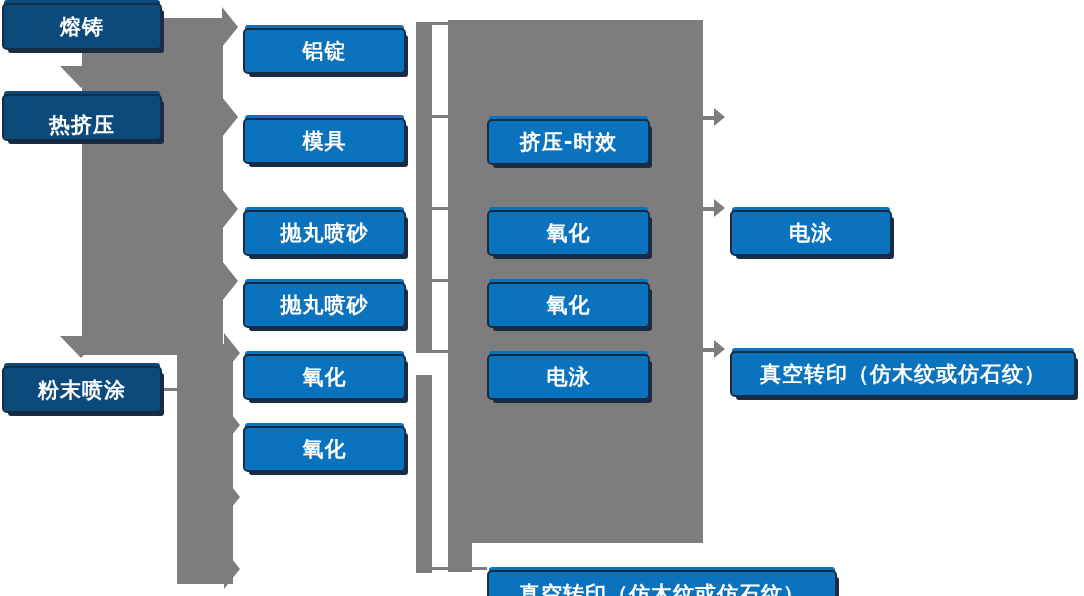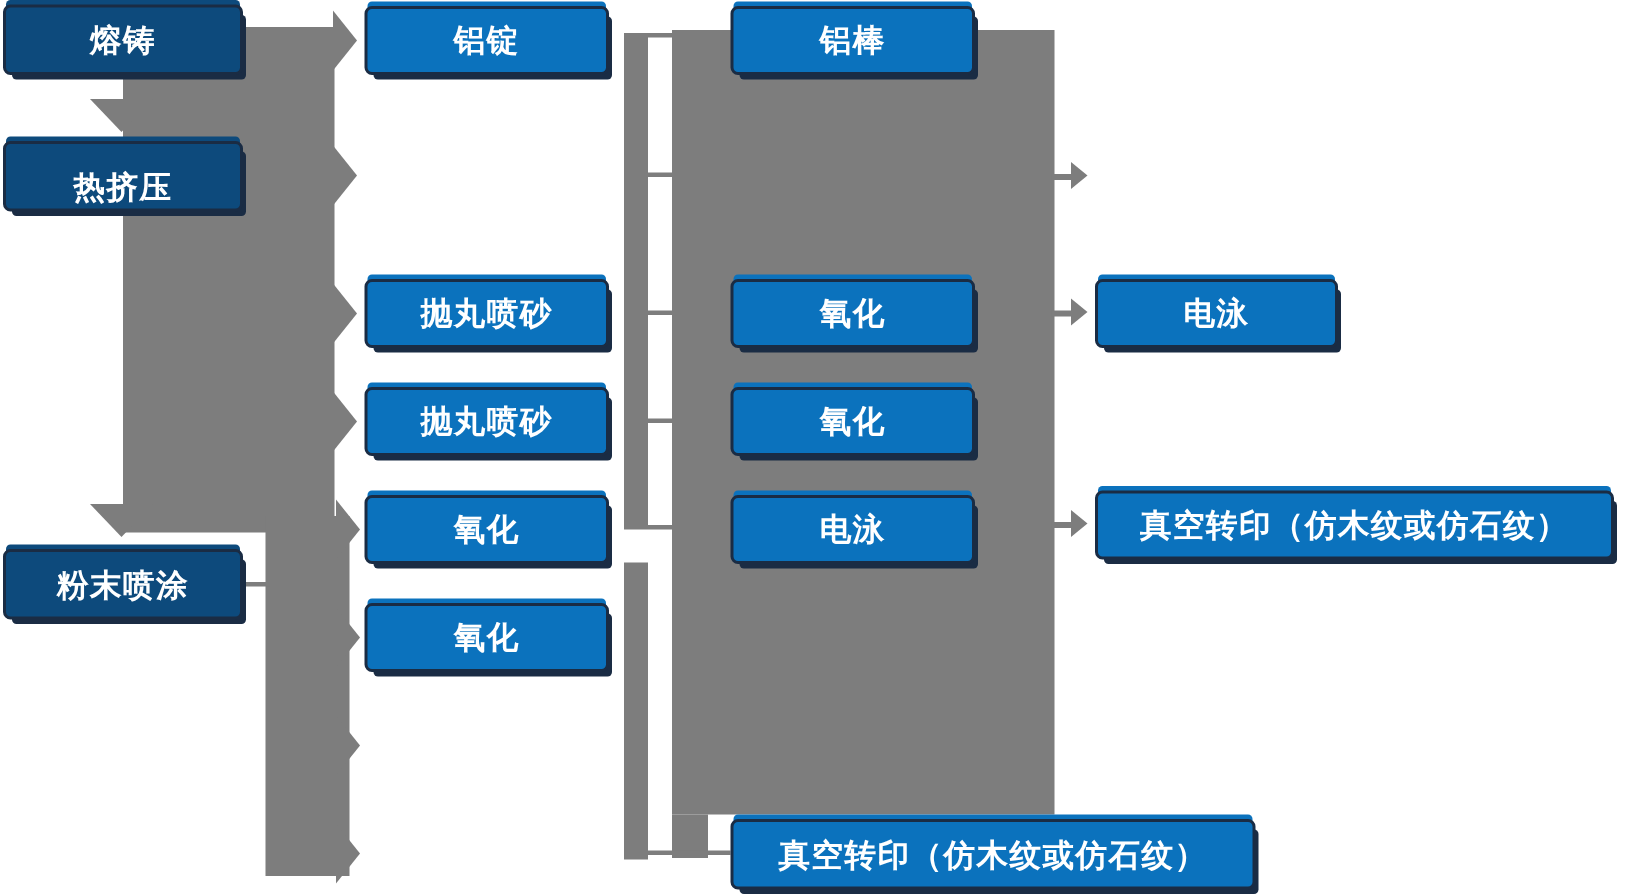--- a/index.html
+++ b/index.html
@@ -17,20 +17,21 @@
     color:var(--text,#fff);
     font-size:21px;font-weight:600;letter-spacing:1px;
     border:2px solid var(--border,#1a2c44);
     border-radius:5px;
     z-index:3;
     white-space:nowrap;
   }
   .box.light{
     background:var(--blue,#0b72bd);
     box-shadow:0 -5px 0 -2px var(--blue,#0b72bd), 4px 5px 0 -2px var(--border,#1a2c44);
+    margin-top:24px;
   }
   .box.dark{
     background:var(--darkblue,#0d4a7c);
     box-shadow:0 -5px 0 -2px var(--darkblue,#0d4a7c), 4px 5px 0 -2px var(--border,#1a2c44);
   }
   .gray{position:absolute;background:var(--gray,#7d7d7d);z-index:1;}
   .arrow-right{
     position:absolute;width:0;height:0;z-index:2;
     border-top:20px solid transparent;
     border-bottom:20px solid transparent;
@@ -93,35 +94,38 @@
   <div class="box dark" style="left:2px;top:94px;width:160px;height:47px;align-items:flex-end;">
       <span>热挤压</span>
     </div>
   <div class="box dark" style="left:2px;top:366px;width:160px;height:47px;">
       <span>粉末喷涂</span>
     </div>
 
   <div class="box light" style="left:243px;top:4px;width:163px;height:46px;">
       <span>铝锭</span>
     </div>
+  <div class="box light" style="left:243px;top:94px;width:163px;height:46px;">
+      <span>模具</span>
+    </div>
   <div class="box light" style="left:243px;top:186px;width:163px;height:46px;">
       <span>抛丸喷砂</span>
     </div>
   <div class="box light" style="left:243px;top:258px;width:163px;height:46px;">
       <span>抛丸喷砂</span>
     </div>
   <div class="box light" style="left:243px;top:330px;width:163px;height:46px;">
       <span>氧化</span>
     </div>
   <div class="box light" style="left:243px;top:402px;width:163px;height:46px;">
       <span>氧化</span>
     </div>
 
-  <div class="box light" style="left:487px;top:4px;width:163px;height:46px;">
-      <span>铝棒</span>
+  <div class="box light" style="left:487px;top:95px;width:163px;height:46px;">
+      <span>挤压-时效</span>
     </div>
   <div class="box light" style="left:487px;top:186px;width:163px;height:46px;">
       <span>氧化</span>
     </div>
   <div class="box light" style="left:487px;top:258px;width:163px;height:46px;">
       <span>氧化</span>
     </div>
   <div class="box light" style="left:487px;top:330px;width:163px;height:46px;">
       <span>电泳</span>
     </div>

